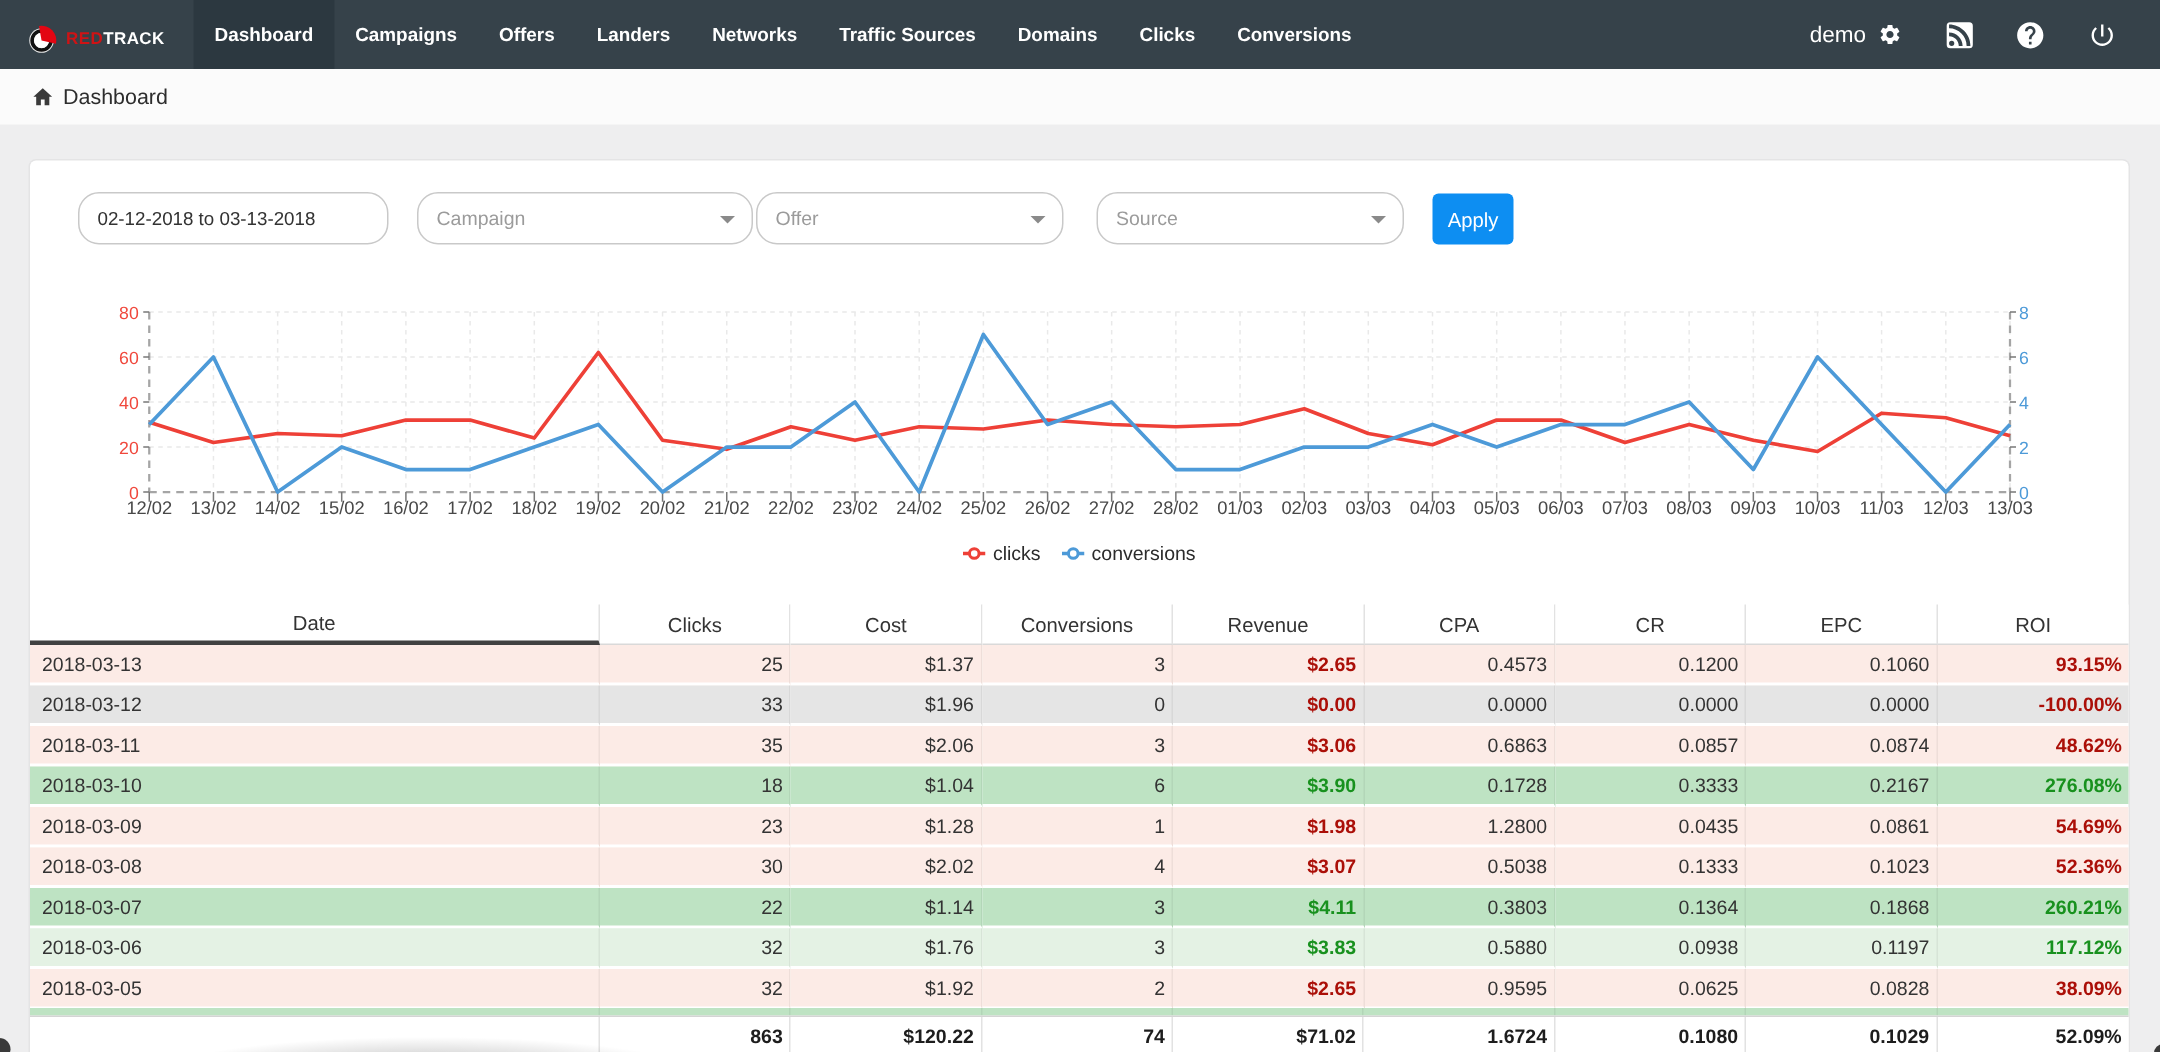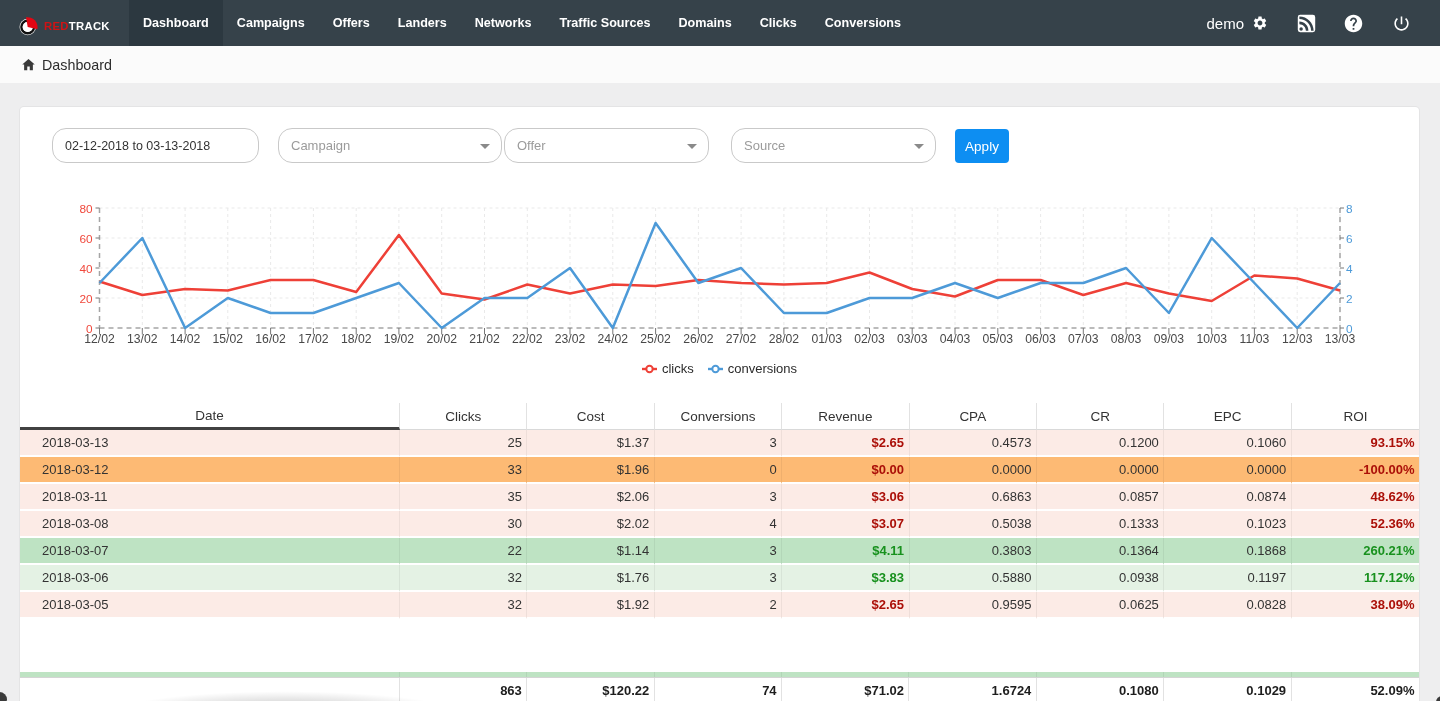--- a/index.html
+++ b/index.html
@@ -46,23 +46,23 @@
 .lg2 {margin-left:14px;}
 table.tbl {position:absolute;left:0;top:296px;width:1399px;border-collapse:separate;border-spacing:0;
  table-layout:fixed;font-size:13px;color:#333;}
 .tbl th {height:27px;font-weight:normal;font-size:13.5px;color:#333;text-align:center;
  border-bottom:1px solid #d9d9d9;border-right:1px solid #e2e2e2;background:#fff;}
 .tbl th.dth {border-bottom:3px solid #414141;}
 .tbl th:last-child {border-right:none;}
 .tbl td {height:27px;border-bottom:2px solid #fff;border-right:1px solid rgba(0,0,0,0.055);
  text-align:right;padding-right:4.5px;}
 .tbl td:last-child {border-right:none;}
-.tbl td.dt {text-align:left;padding-left:22px;}
+.tbl td.dt {text-align:left;padding-left:8px;}
 tr.pink td {background:#fcebe6;}
-tr.yellow td {background:#fdba74;}
+tr.yellow td {background:#e5e5e5;}
 tr.green td {background:#bee3c3;}
 tr.lgreen td {background:#e4f2e4;margin-left:12px;}
 .red {color:#ab0f08;} .grn {color:#18911e;} .b {font-weight:bold;}
 .strip {position:absolute;left:0;top:565px;width:1399px;height:6px;background:#bee3c3;display:flex;}
 .strip div {height:6px;border-right:1px solid rgba(0,0,0,0.06);}
 .strip div:last-child {border-right:none;}
 .totals {position:absolute;left:0;top:570px;width:1399px;height:31px;background:#fff;
  border-top:1px solid #d4d4d4;display:flex;font-size:13px;font-weight:bold;color:#1d1d1d;}
 .totals div {height:31px;line-height:25px;text-align:right;padding-right:4.5px;border-right:1px solid #e2e2e2;}
 .totals div:last-child {border-right:none;}
@@ -309,20 +309,42 @@
           <td class="dt">2018-03-11</td>
           <td>35</td>
           <td>$2.06</td>
           <td>3</td>
           <td class="red b">$3.06</td>
           <td>0.6863</td>
           <td>0.0857</td>
           <td>0.0874</td>
           <td class="red b">48.62%</td>
         </tr>
+<tr class="green">
+          <td class="dt">2018-03-10</td>
+          <td>18</td>
+          <td>$1.04</td>
+          <td>6</td>
+          <td class="grn b">$3.90</td>
+          <td>0.1728</td>
+          <td>0.3333</td>
+          <td>0.2167</td>
+          <td class="grn b">276.08%</td>
+        </tr>
+<tr class="pink">
+          <td class="dt">2018-03-09</td>
+          <td>23</td>
+          <td>$1.28</td>
+          <td>1</td>
+          <td class="red b">$1.98</td>
+          <td>1.2800</td>
+          <td>0.0435</td>
+          <td>0.0861</td>
+          <td class="red b">54.69%</td>
+        </tr>
 <tr class="pink">
           <td class="dt">2018-03-08</td>
           <td>30</td>
           <td>$2.02</td>
           <td>4</td>
           <td class="red b">$3.07</td>
           <td>0.5038</td>
           <td>0.1333</td>
           <td>0.1023</td>
           <td class="red b">52.36%</td>

